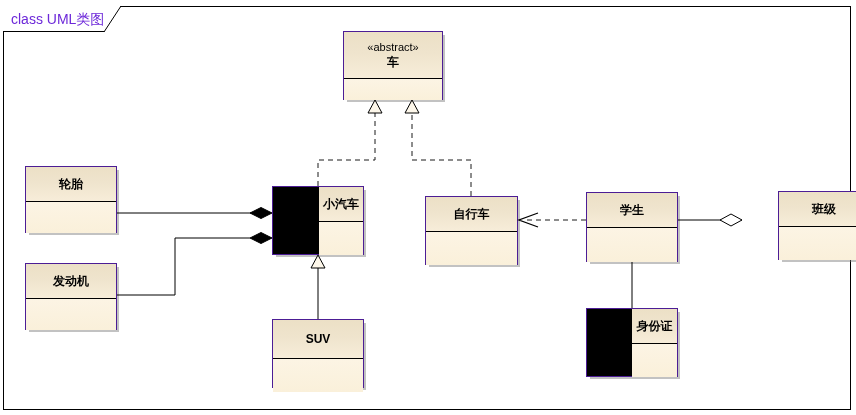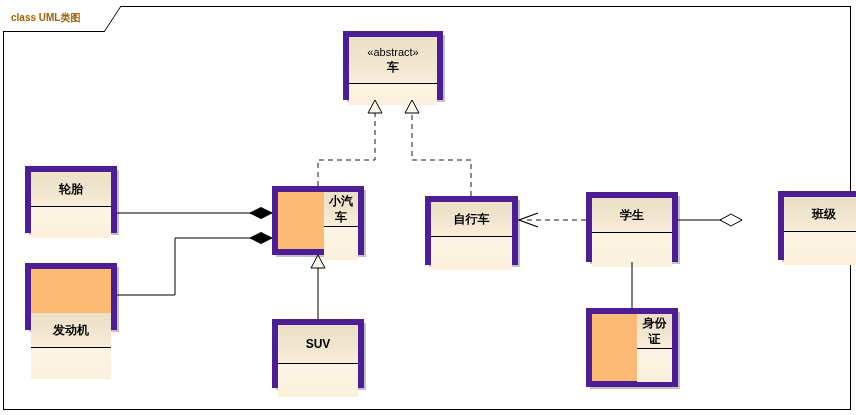--- a/index.html
+++ b/index.html
@@ -38,33 +38,33 @@
     height: 26px;
     box-sizing: border-box;
     border-right: 1px solid #000000;
     border-bottom: 1px solid #000000;
     background: #ffffff;
   }
   #frame-title {
     position: absolute;
     left: 11px;
     top: 11px;
-    font-size: 10px;
-    font-weight: bold;
-    color: #a16207;
+    font-size: 14px;
+    font-weight: normal;
+    color: #6d28d9;
     white-space: nowrap;
     letter-spacing: 0px;
   }
 
   
   .uml-class {
     position: absolute;
     box-sizing: border-box;
-    border: 6px solid #4c1d95;
-    background: #fdba74;
+    border: 1px solid #4c1d95;
+    background: #000000;
     box-shadow: 3px 3px 0 -1px rgba(120,120,120,0.45);
   }
   .uml-head {
     box-sizing: border-box;
     width: 100%;
     border-bottom: 1px solid #000000;
     background: linear-gradient(to bottom, #ece0c6 0%, #efe4cd 45%, #f7edd9 100%);
     display: flex;
     flex-direction: column;
     align-items: center;
@@ -119,21 +119,21 @@
   </div>
 
   <div class="uml-class" style="left:25px; top:166px; width:92px; height:67px;">
     <div class="uml-head" style="height:35px;">
       <span class="cname">轮胎</span>
     </div>
     <div class="uml-body" style="height:31px;"></div>
   </div>
 
   <div class="uml-class" style="left:25px; top:263px; width:92px; height:67px;">
-    <div class="uml-head" style="height:35px;margin-top:44px;">
+    <div class="uml-head" style="height:35px;">
       <span class="cname">发动机</span>
     </div>
     <div class="uml-body" style="height:31px;"></div>
   </div>
 
   <div class="uml-class" style="left:272px; top:186px; width:92px; height:69px;padding-left:46px;">
     <div class="uml-head" style="height:35px;">
       <span class="cname">小汽车</span>
     </div>
     <div class="uml-body" style="height:33px;"></div>
@@ -160,21 +160,21 @@
     <div class="uml-body" style="height:33px;"></div>
   </div>
 
   <div class="uml-class" style="left:272px; top:319px; width:92px; height:69px;">
     <div class="uml-head" style="height:39px;">
       <span class="cname">SUV</span>
     </div>
     <div class="uml-body" style="height:33px;"></div>
   </div>
 
-  <div class="uml-class" style="left:586px; top:308px; width:92px; height:79px;padding-left:45px;">
+  <div class="uml-class" style="left:586px; top:308px; width:92px; height:69px;padding-left:45px;">
     <div class="uml-head" style="height:35px;">
       <span class="cname">身份证</span>
     </div>
     <div class="uml-body" style="height:33px;"></div>
   </div>
 
   <svg class="overlay" viewBox="0 0 856 415">
 
     <g>
       <path d="M 318,186 L 318,160 L 375,160 L 375,113" fill="none" stroke="#1b1b1b" stroke-width="1" stroke-dasharray="5,4"></path>

